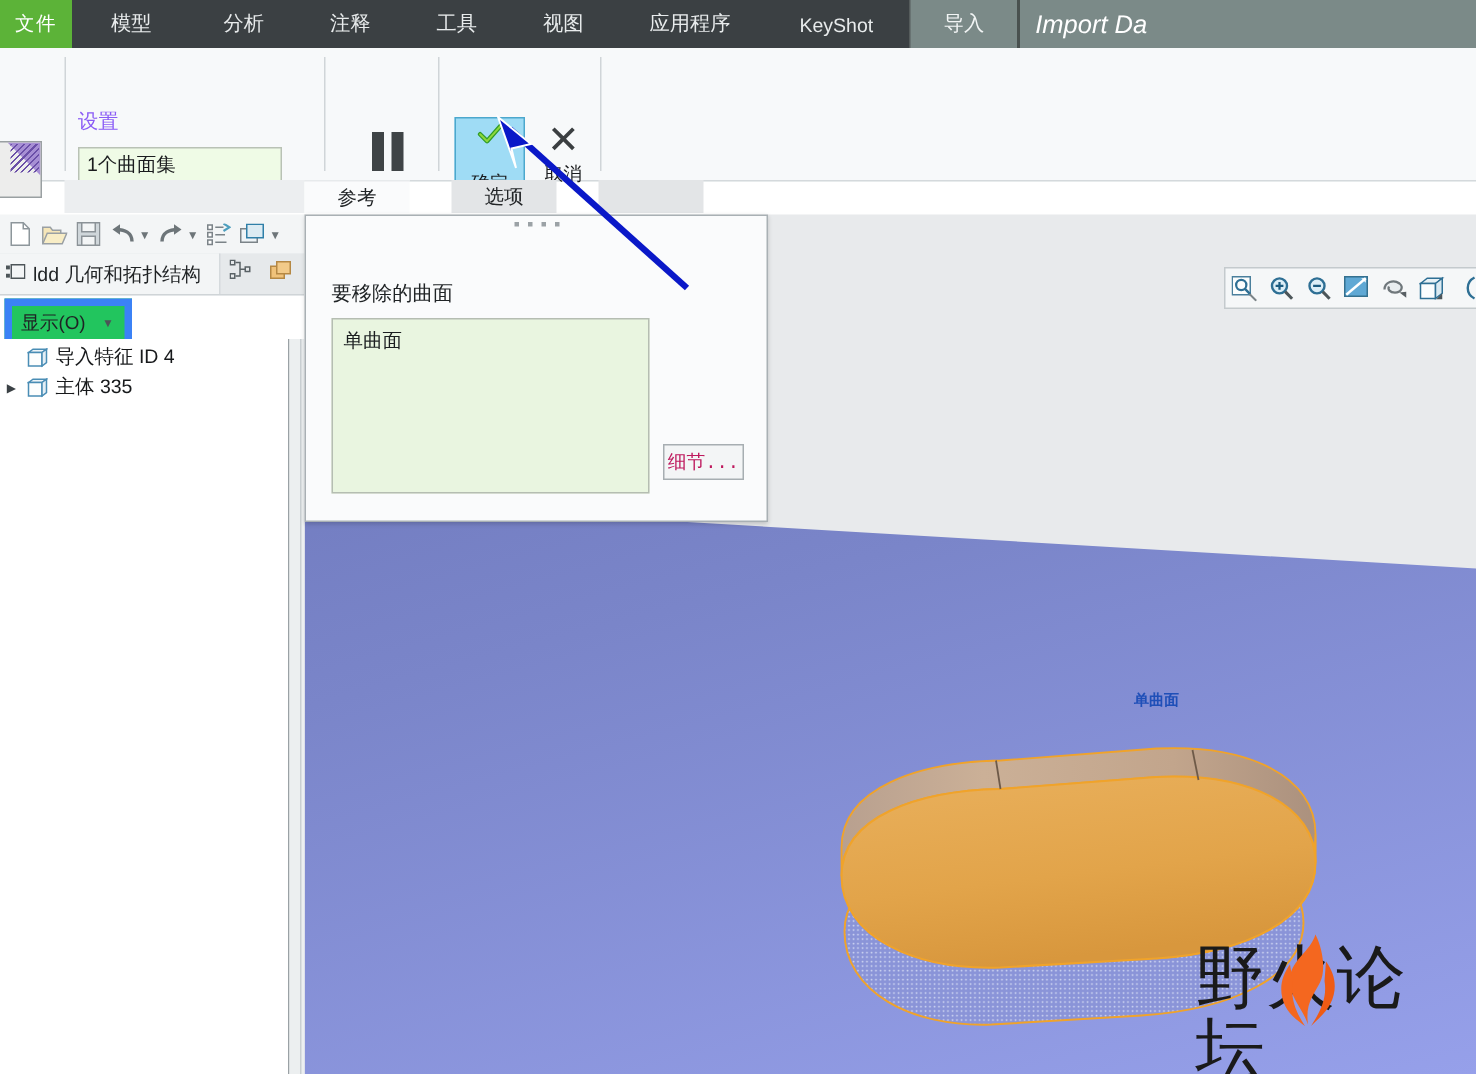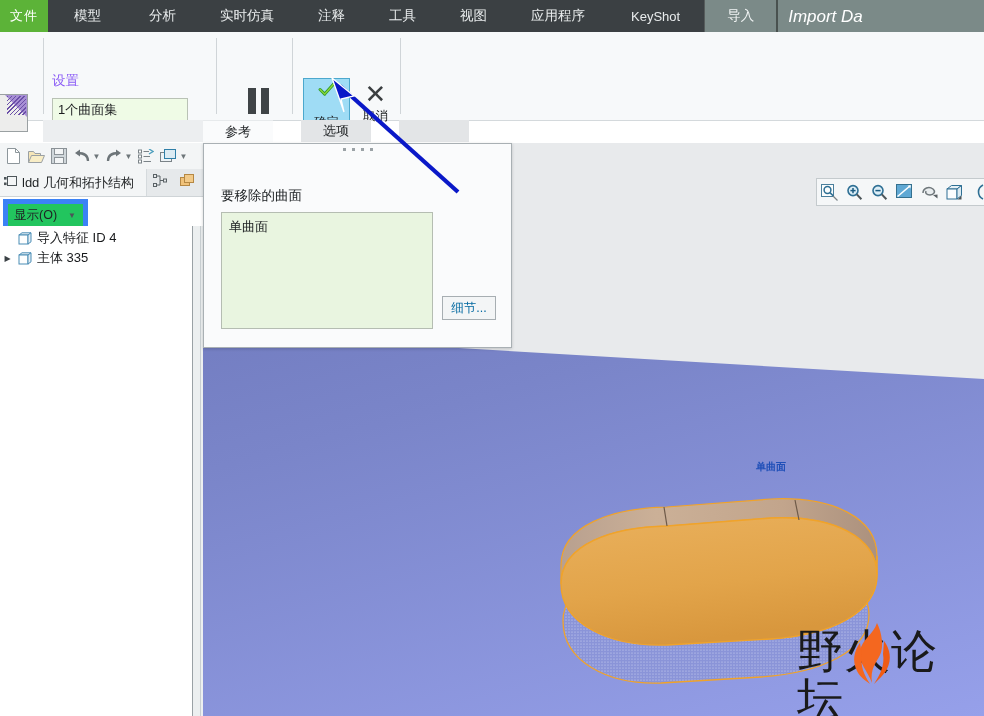--- a/index.html
+++ b/index.html
@@ -309,42 +309,41 @@
     padding: 5px 0 0 7px;
     box-sizing: border-box;
     font-size: 13px;
     color: #1b1e20;
   }
   .dlg-detail-btn {
     position: absolute; left: 238px; top: 152px;
     width: 52px; height: 22px;
     background: #f3f5f6;
     border: 1px solid #a7aeb2;
-    font-size: 12.5px; color: #0369a1;
+    font-size: 12.5px; color: #be185d;
     display: flex; align-items: center; justify-content: center;
-    font-family: Liberation Sans, sans-serif;
+    font-family: Liberation Mono, monospace;
   }
 
   
   .arrow-overlay {
     position: absolute; left: 0; top: 0;
     width: 984px; height: 716px;
     pointer-events: none;
   }
 </style>
 </head>
 <body>
 
 <div id="app">
 
   <div class="ribbon-bar">
     <div class="file-tab">文件</div>
     <div class="ribbon-tab tab-model">模型</div>
     <div class="ribbon-tab">分析</div>
-    <div class="ribbon-tab">实时仿真</div>
     <div class="ribbon-tab">注释</div>
     <div class="ribbon-tab">工具</div>
     <div class="ribbon-tab">视图</div>
     <div class="ribbon-tab">应用程序</div>
     <div class="ribbon-tab tab-keyshot">KeyShot</div>
     <div class="ribbon-tab-import">导入</div>
     <div class="ribbon-import-data">Import Da</div>
   </div>
 
   <div class="ribbon-body">

